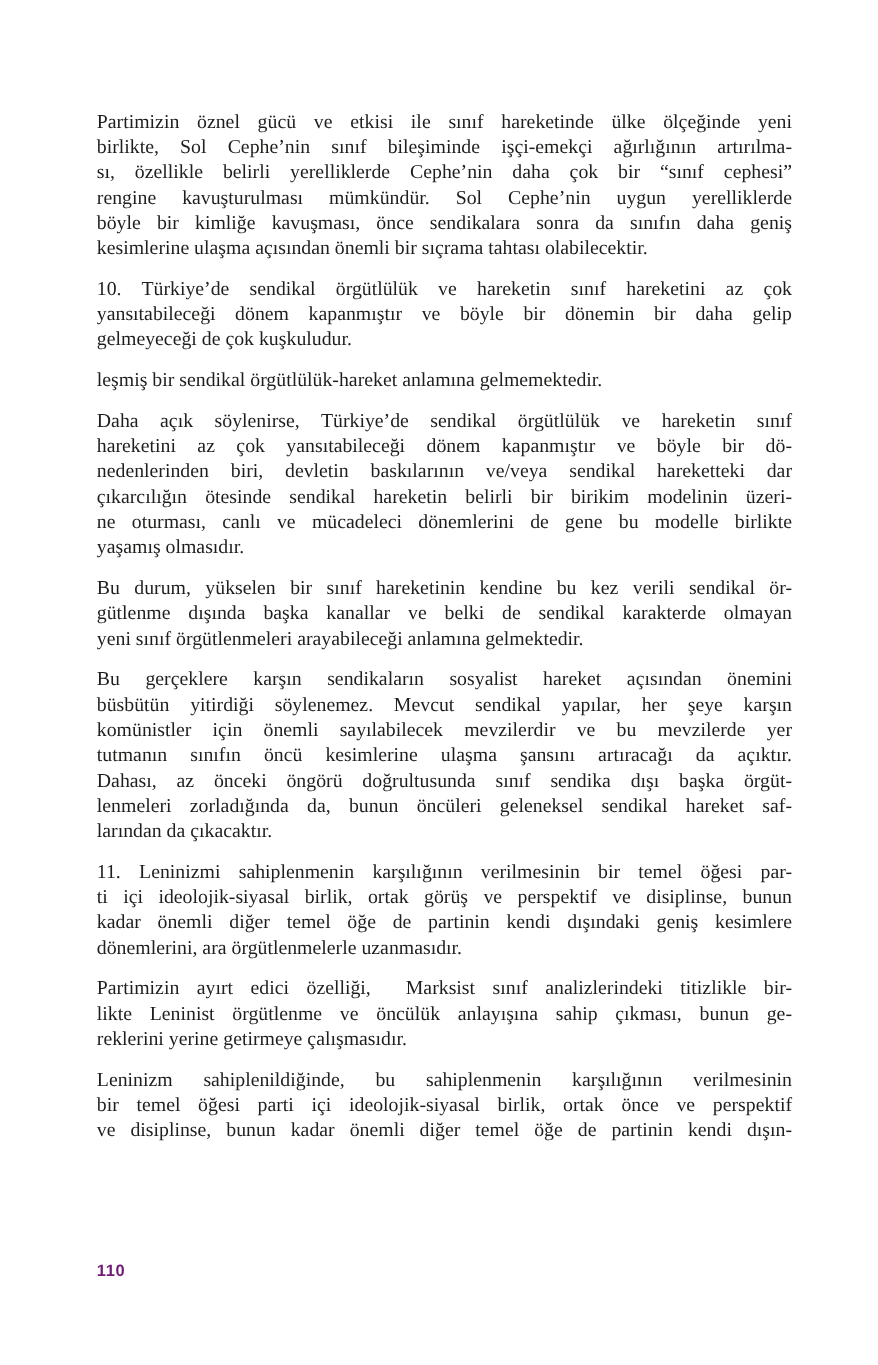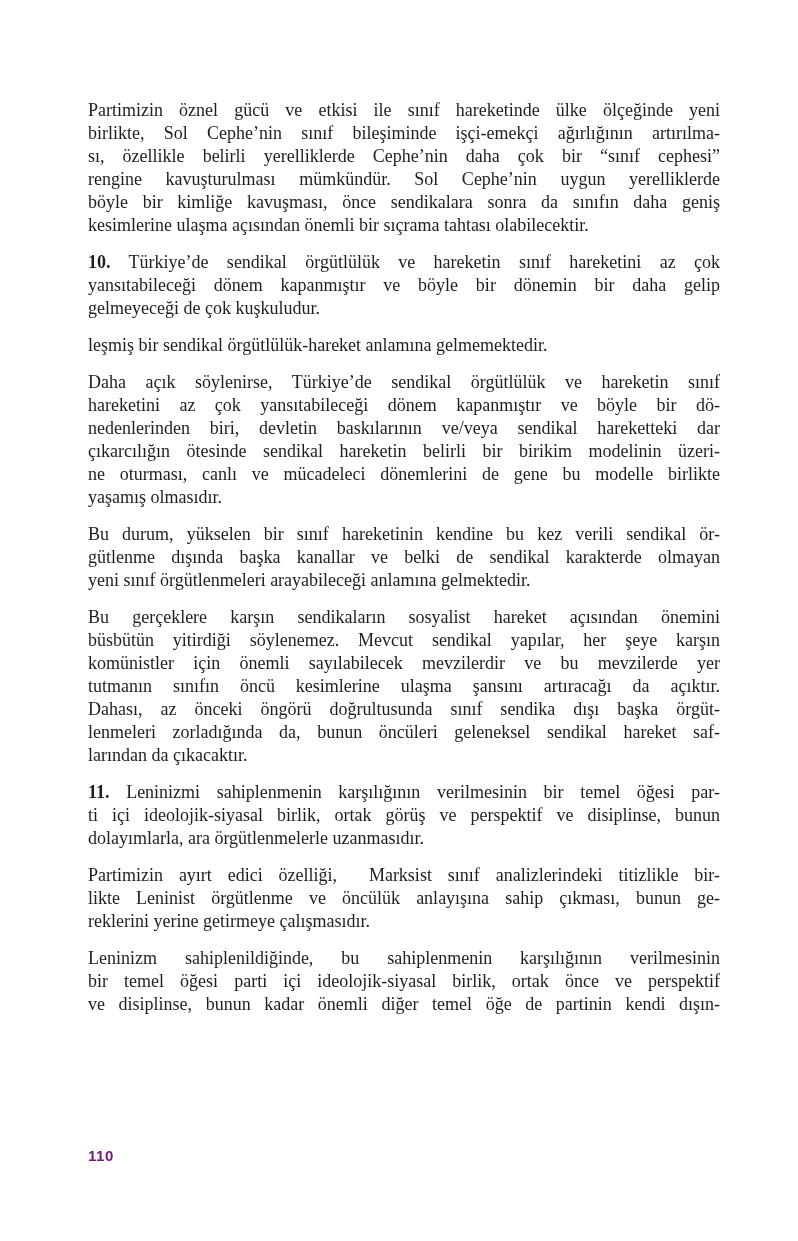--- a/index.html
+++ b/index.html
@@ -23,21 +23,21 @@
     text-align: justify;
     text-align-last: justify;
     -moz-text-align-last: justify;
     white-space: normal;
   }
   .line.no-stretch {
     text-align: center;
     text-align-last: left;
     -moz-text-align-last: left;
   }
-  .sec-num { font-weight: bold; }
+  .sec-num { font-weight: normal; }
   .page-number {
     position: absolute;
     left: 88px; top: 1147px;
     font-family: "Liberation Sans", sans-serif;
     font-weight: bold;
     font-size: 15px;
     letter-spacing: 0.6px;
     color: #701a75;
   }
 </style>
@@ -80,21 +80,22 @@
         <div class="line">büsbütün yitirdiği söylenemez. Mevcut sendikal yapılar, her şeye karşın</div>
         <div class="line">komünistler için önemli sayılabilecek mevzilerdir ve bu mevzilerde yer</div>
         <div class="line">tutmanın sınıfın öncü kesimlerine ulaşma şansını artıracağı da açıktır.</div>
         <div class="line">Dahası, az önceki öngörü doğrultusunda sınıf sendika dışı başka örgüt-</div>
         <div class="line">lenmeleri zorladığında da, bunun öncüleri geleneksel sendikal hareket saf-</div>
         <div class="line no-stretch">larından da çıkacaktır.</div>
       </div>
       <div class="para">
         <div class="line"><span class="sec-num">11.</span><span> Leninizmi sahiplenmenin karşılığının verilmesinin bir temel öğesi par-</span></div>
         <div class="line">ti içi ideolojik-siyasal birlik, ortak görüş ve perspektif ve disiplinse, bunun</div>
-        <div class="line no-stretch">dolayımlarla, ara örgütlenmelerle uzanmasıdır.</div>
+        <div class="line">kadar önemli diğer temel öğe de partinin kendi dışındaki geniş kesimlere</div>
+        <div class="line no-stretch">dönemlerini, ara örgütlenmelerle uzanmasıdır.</div>
       </div>
       <div class="para">
         <div class="line">Partimizin ayırt edici özelliği, &nbsp;Marksist sınıf analizlerindeki titizlikle bir-</div>
         <div class="line">likte Leninist örgütlenme ve öncülük anlayışına sahip çıkması, bunun ge-</div>
         <div class="line no-stretch">reklerini yerine getirmeye çalışmasıdır.</div>
       </div>
       <div class="para">
         <div class="line">Leninizm sahiplenildiğinde, bu sahiplenmenin karşılığının verilmesinin</div>
         <div class="line">bir temel öğesi parti içi ideolojik-siyasal birlik, ortak önce ve perspektif</div>
         <div class="line">ve disiplinse, bunun kadar önemli diğer temel öğe de partinin kendi dışın-</div>

